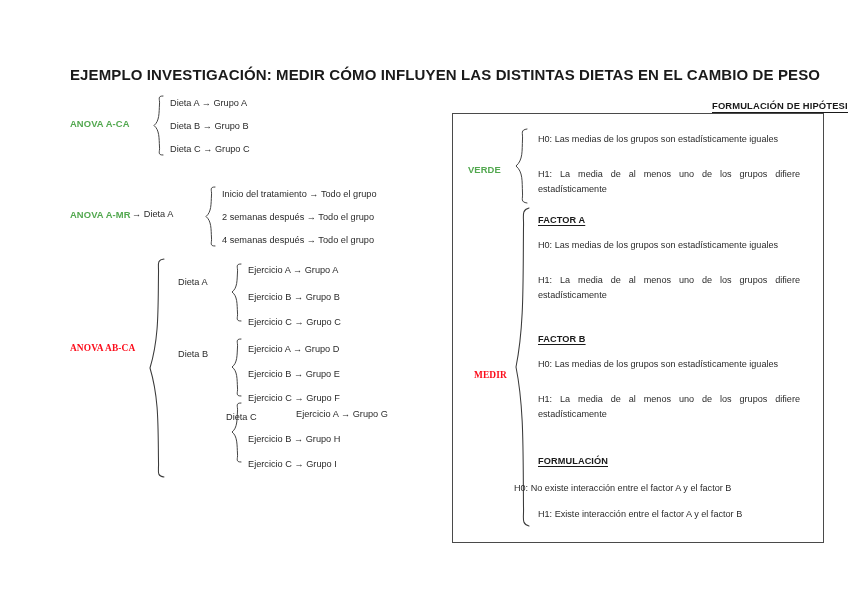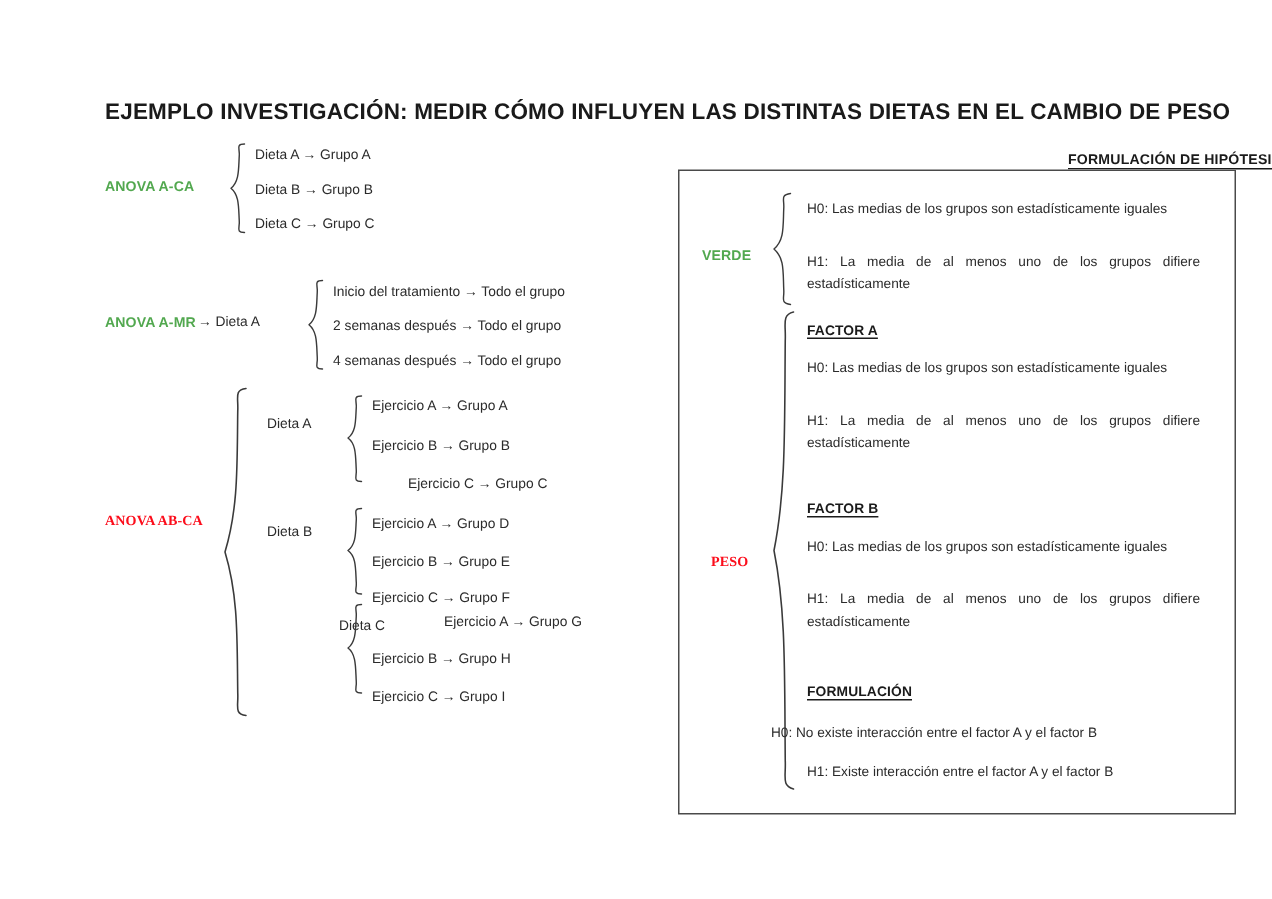--- a/index.html
+++ b/index.html
@@ -132,21 +132,21 @@
 <svg class="brace" style="left:146px; top:258px;" width="22" height="222">
   <path d="M18 1 C10 2 13 7 12.5 16 C12 52 13 80 4 110 C13 140 12 168 12.5 204 C13 213 10 218 18 219"></path>
 </svg>
 
 <div class="abs node-text" style="left:178px; top:277px;">Dieta A</div>
 <svg class="brace thin" style="left:228px; top:263px;" width="16" height="60">
   <path d="M13 1 C7 1 10 4 9.5 9 C9 17 9.5 25 4 29 C9.5 33 9 41 9.5 50 C10 55 7 58 13 58"></path>
 </svg>
 <div class="abs node-text" style="left:248px; top:265px;">Ejercicio A → Grupo A</div>
 <div class="abs node-text" style="left:248px; top:292px;">Ejercicio B → Grupo B</div>
-<div class="abs node-text" style="left:248px; top:317px;margin-left:24px;">Ejercicio C → Grupo C</div>
+<div class="abs node-text" style="left:248px; top:317px;">Ejercicio C → Grupo C</div>
 
 <div class="abs node-text" style="left:178px; top:349px;">Dieta B</div>
 <svg class="brace thin" style="left:228px; top:338px;" width="16" height="60">
   <path d="M13 1 C7 1 10 4 9.5 9 C9 17 9.5 25 4 29 C9.5 33 9 41 9.5 50 C10 55 7 58 13 58"></path>
 </svg>
 <div class="abs node-text" style="left:248px; top:344px;">Ejercicio A → Grupo D</div>
 <div class="abs node-text" style="left:248px; top:369px;">Ejercicio B → Grupo E</div>
 <div class="abs node-text" style="left:248px; top:393px;">Ejercicio C → Grupo F</div>
 
 <div class="abs node-text" style="left:178px; top:412px;padding-left:48px;">Dieta C</div>
@@ -163,21 +163,21 @@
 
 <div class="abs anova-label green" style="left:468px; top:164px;">VERDE</div>
 
 <svg class="brace thin" style="left:512px; top:128px;" width="18" height="78">
   <path d="M15 1 C8 2 11 5 10.5 11 C10 23 11 32 4 38 C11 44 10 53 10.5 65 C11 71 8 74 15 75"></path>
 </svg>
 
 <div class="abs hyp-text" style="left:538px; top:132px; width:262px;">H0: Las medias de los grupos son estadísticamente iguales</div>
 <div class="abs hyp-text" style="left:538px; top:167px; width:262px;">H1: La media de al menos uno de los grupos difiere estadísticamente</div>
 
-<div class="abs anova-label red" style="left:474px; top:370px;">PESO</div>
+<div class="abs anova-label red" style="left:474px; top:370px;">MEDIR</div>
 
 <svg class="brace" style="left:512px; top:207px;" width="20" height="325">
   <path d="M17 1 C9 3 12 9 11.5 20 C11 78 12 120 4 160 C12 200 11 242 11.5 300 C12 311 9 317 17 319"></path>
 </svg>
 
 <div class="abs section-heading" style="left:538px; top:215px;">FACTOR A</div>
 <div class="abs hyp-text" style="left:538px; top:238px; width:262px;">H0: Las medias de los grupos son estadísticamente iguales</div>
 <div class="abs hyp-text" style="left:538px; top:273px; width:262px;">H1: La media de al menos uno de los grupos difiere estadísticamente</div>
 
 <div class="abs section-heading" style="left:538px; top:334px;">FACTOR B</div>

